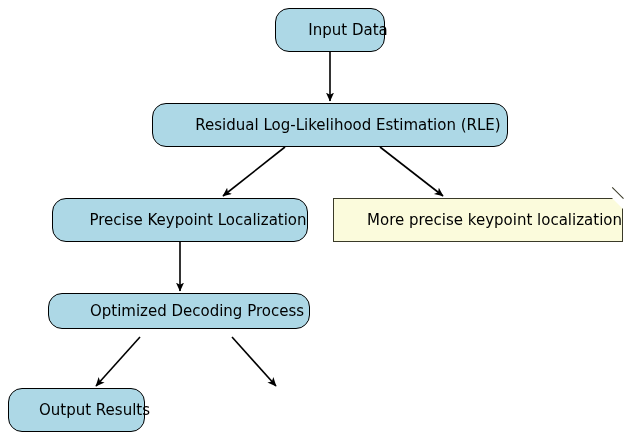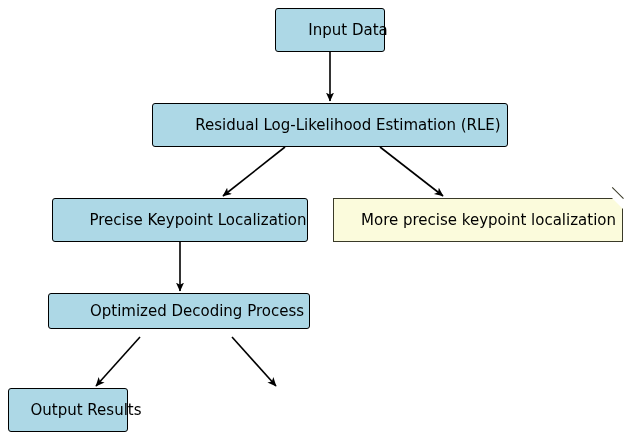--- a/index.html
+++ b/index.html
@@ -32,29 +32,29 @@
     box-sizing: border-box;
     display: flex;
     align-items: center;
     justify-content: center;
     color: #000000;
     white-space: nowrap;
   }
   .node-process {
     background: #ADD8E6;
     border: 1.5px solid #000000;
-    border-radius: 3px;
+    border-radius: 14px;
     font-size: 15px;
     padding-left: 36px;
   }
   .node-note {
     background: #FBFBDC;
     border: 1px solid #3a3a28;
     font-size: 15px;
-    justify-content: center;
+    justify-content: flex-end;
     padding-left: 21px;
   }
   .note-fold {
     position: absolute;
     top: 0;
     right: 0;
     width: 11px;
     height: 11px;
     background: #FBFBDC;
   }
@@ -117,18 +117,18 @@
 
   <div class="node node-note" style="left:333px; top:198px; width:290px; height:44px;">
     <span class="node-label">More precise keypoint localization</span>
     <span class="note-fold"></span>
   </div>
 
   <div class="node node-process" style="left:48px; top:293px; width:262px; height:36px;">
     <span class="node-label">Optimized Decoding Process</span>
   </div>
 
-  <div class="node node-process" style="left:8px; top:388px; width:120px; height:44px;">
+  <div class="node node-process" style="left:8px; top:388px; width:137px; height:44px;">
     <span class="node-label">Output Results</span>
   </div>
 
 
 </div>
 
 </body></html>

